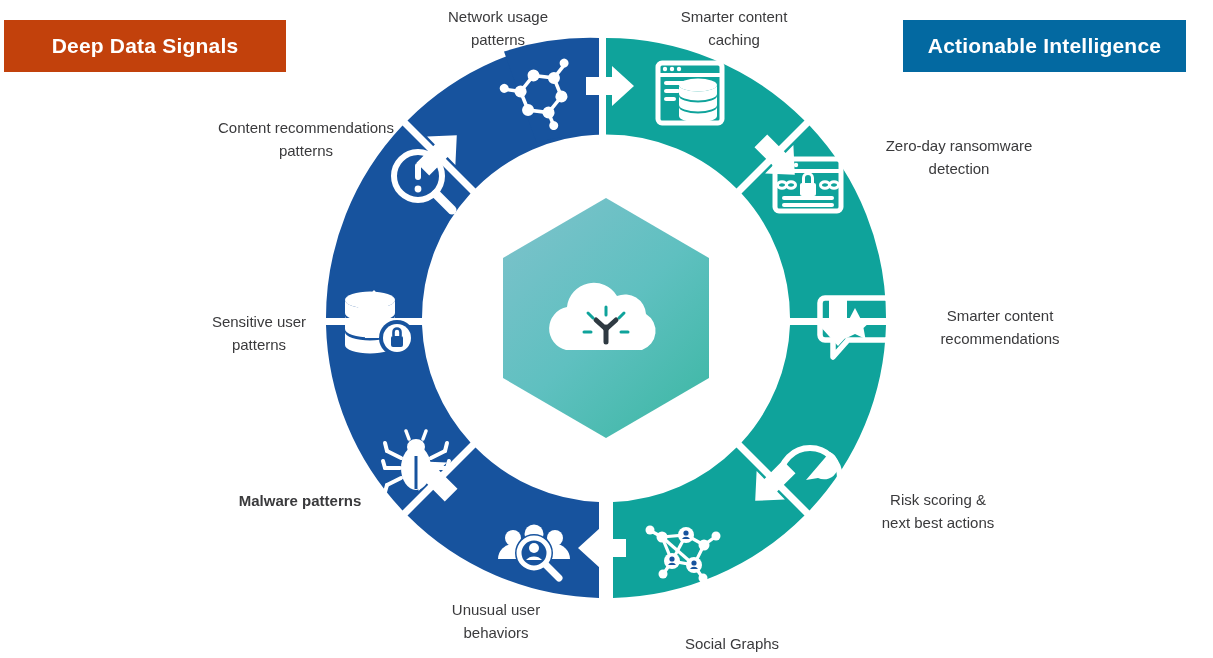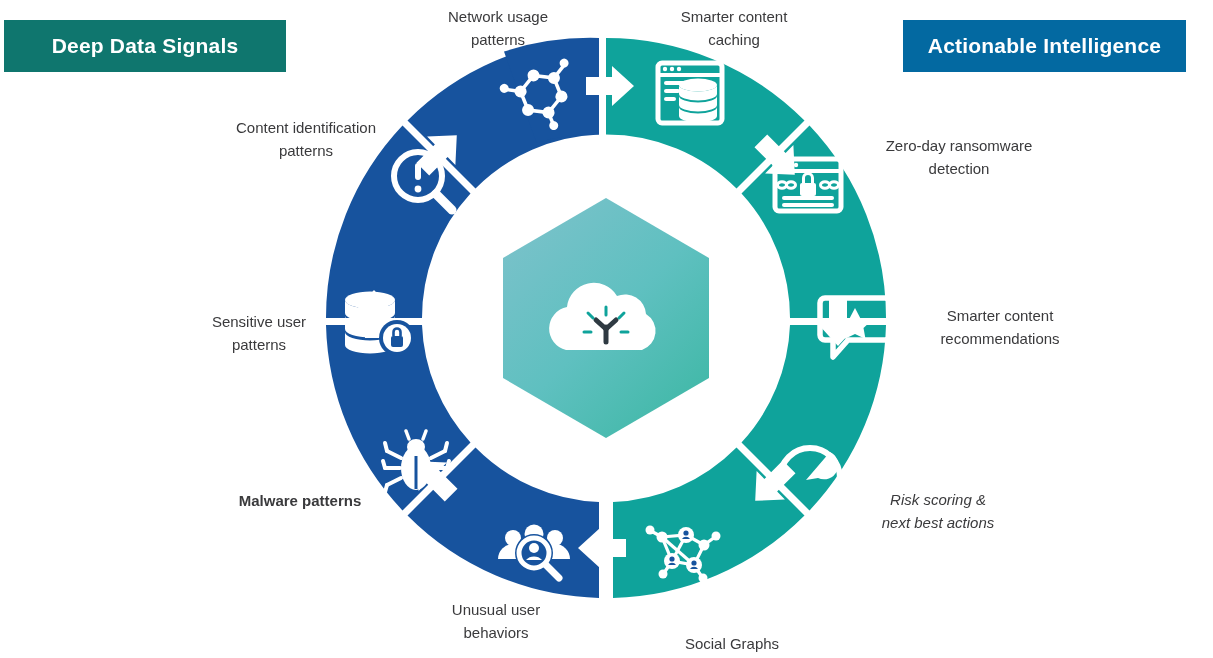--- a/index.html
+++ b/index.html
@@ -23,21 +23,21 @@
     align-items: center;
     justify-content: center;
     color: #ffffff;
     font-size: 21px;
     font-weight: bold;
     letter-spacing: .2px;
   }
   #badge-left {
     left: 4px;
     width: 282px;
-    background: #0f766e;
+    background: #c2410c;
     align-items: center;
   }
   #badge-right {
     left: 903px;
     width: 283px;
     background: #0369a1;
     justify-content: center;
   }
 
   #wheel {
@@ -308,27 +308,27 @@
 
 <div class="label" style="left:634px; top:5px; width:200px;">Smarter content
 caching</div>
 
 <div class="label" style="left:843px; top:134px; width:232px;">Zero-day ransomware
 detection</div>
 
 <div class="label" style="left:900px; top:304px; width:200px;">Smarter content
 recommendations</div>
 
-<div class="label" style="left:838px; top:488px; width:200px;font-style:italic;">Risk scoring &amp;
+<div class="label" style="left:838px; top:488px; width:200px;">Risk scoring &amp;
 next best actions</div>
 
 <div class="label" style="left:632px; top:632px; width:200px;">Social Graphs</div>
 
 <div class="label" style="left:396px; top:598px; width:200px;">Unusual user
 behaviors</div>
 
 <div class="label" style="left:200px; top:489px; width:200px;font-weight:bold;">Malware patterns</div>
 
 <div class="label" style="left:159px; top:310px; width:200px;">Sensitive user
 patterns</div>
 
-<div class="label" style="left:189px; top:116px; width:234px;">Content identification
+<div class="label" style="left:189px; top:116px; width:234px;">Content recommendations
 patterns</div>
 
 </body></html>

